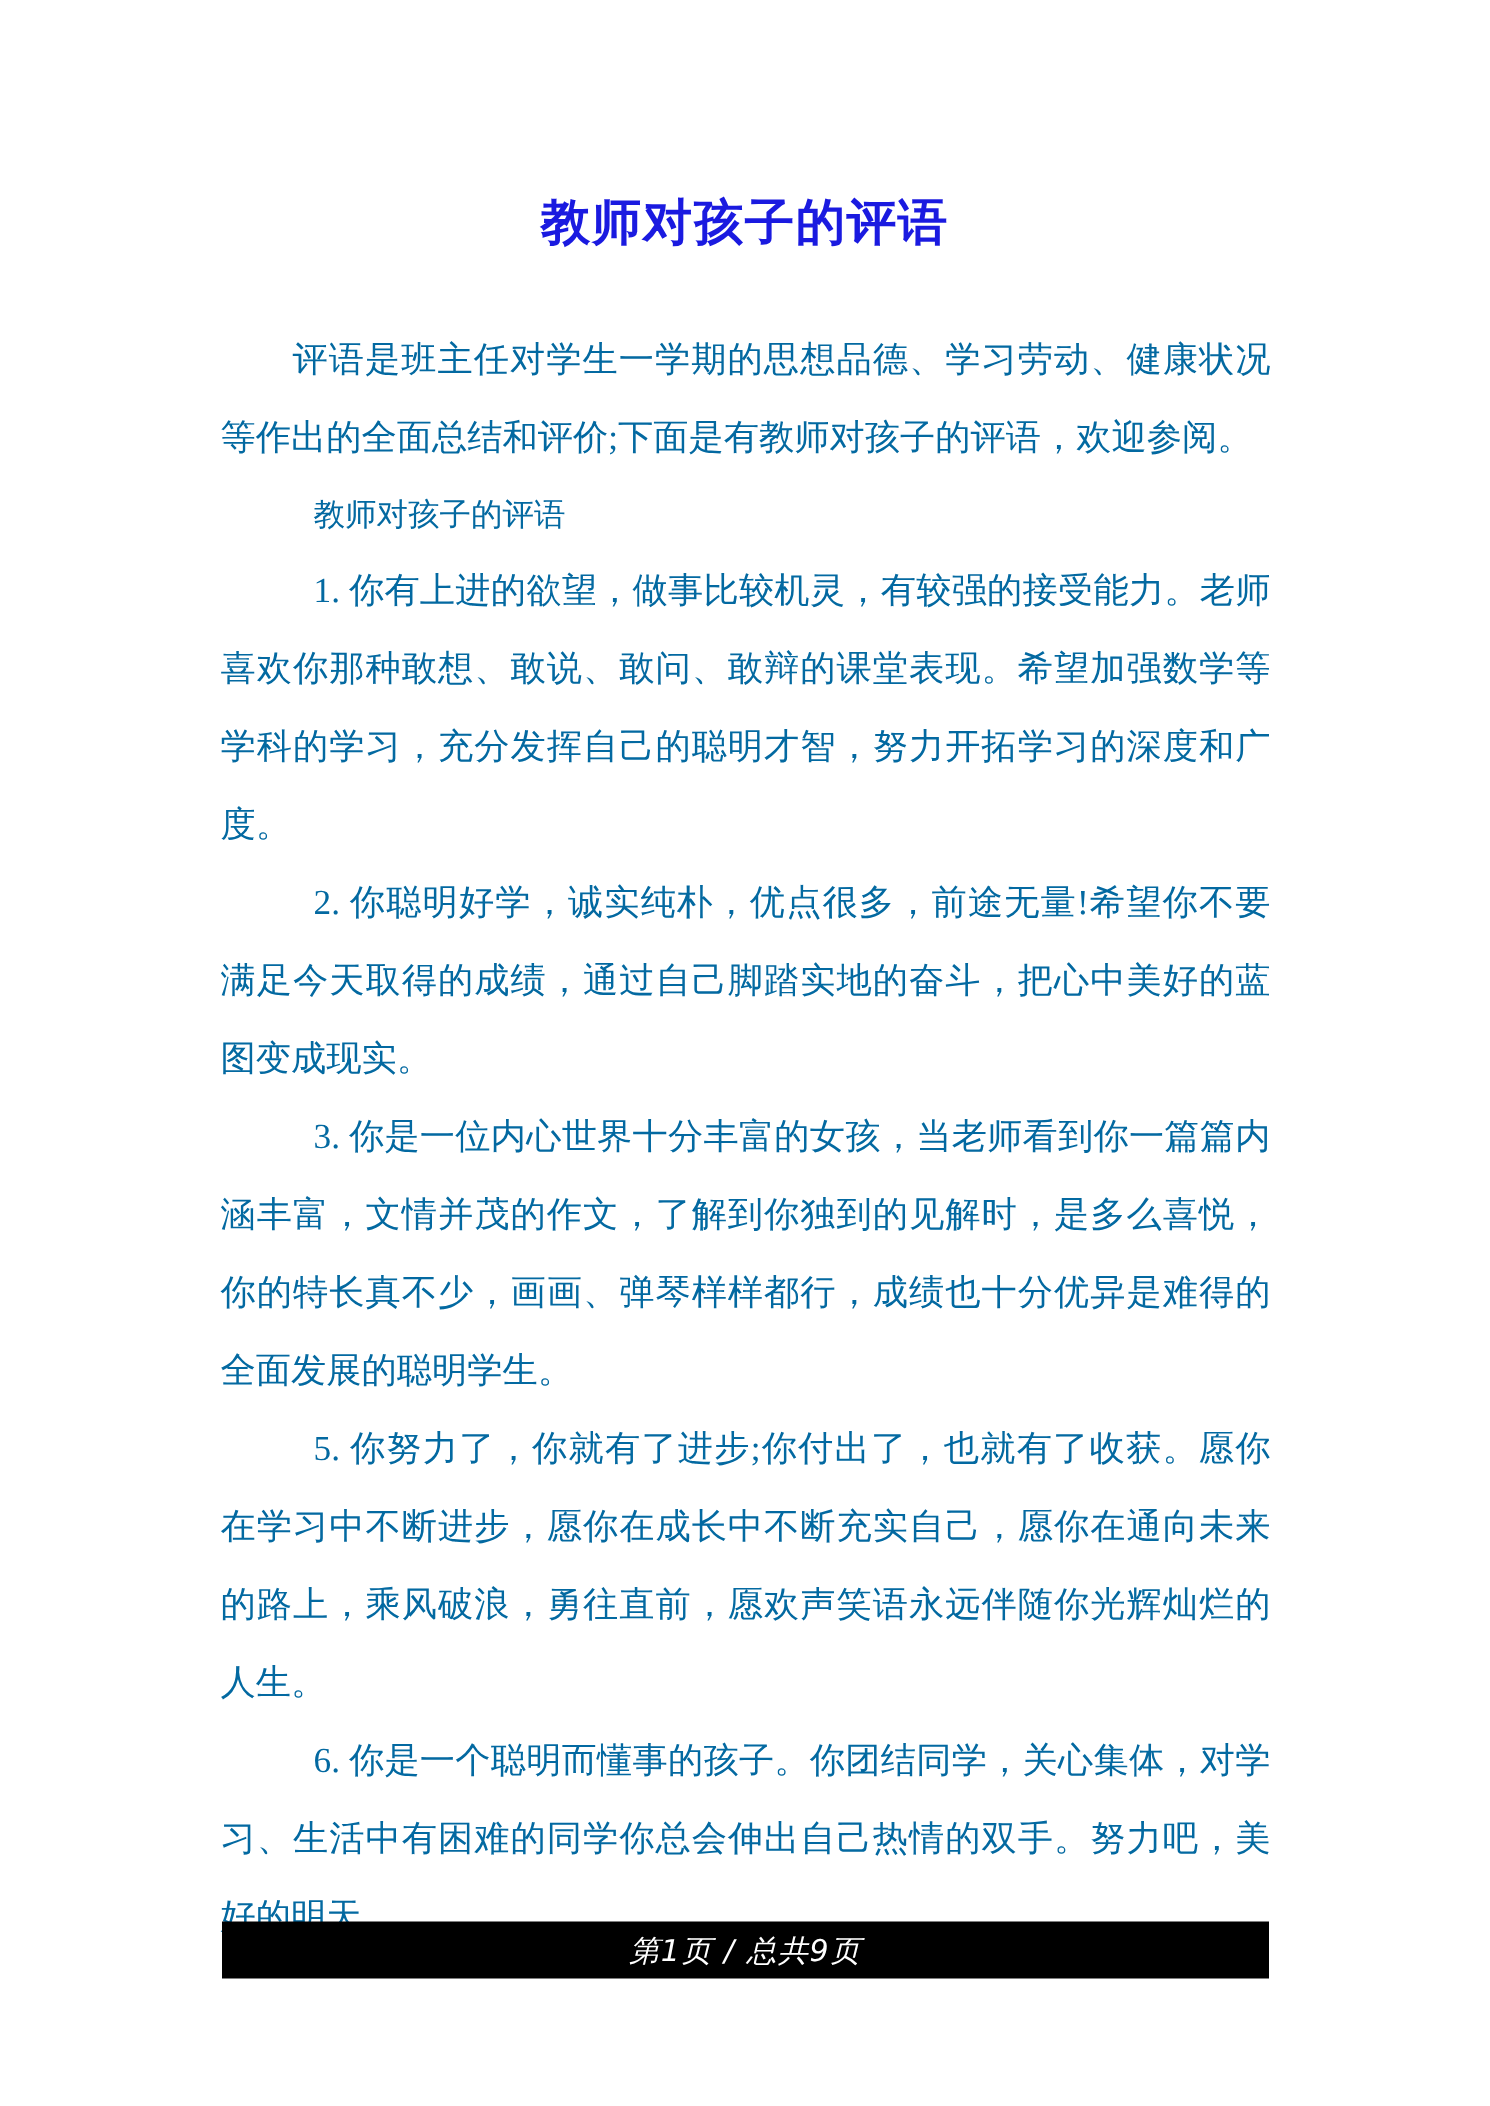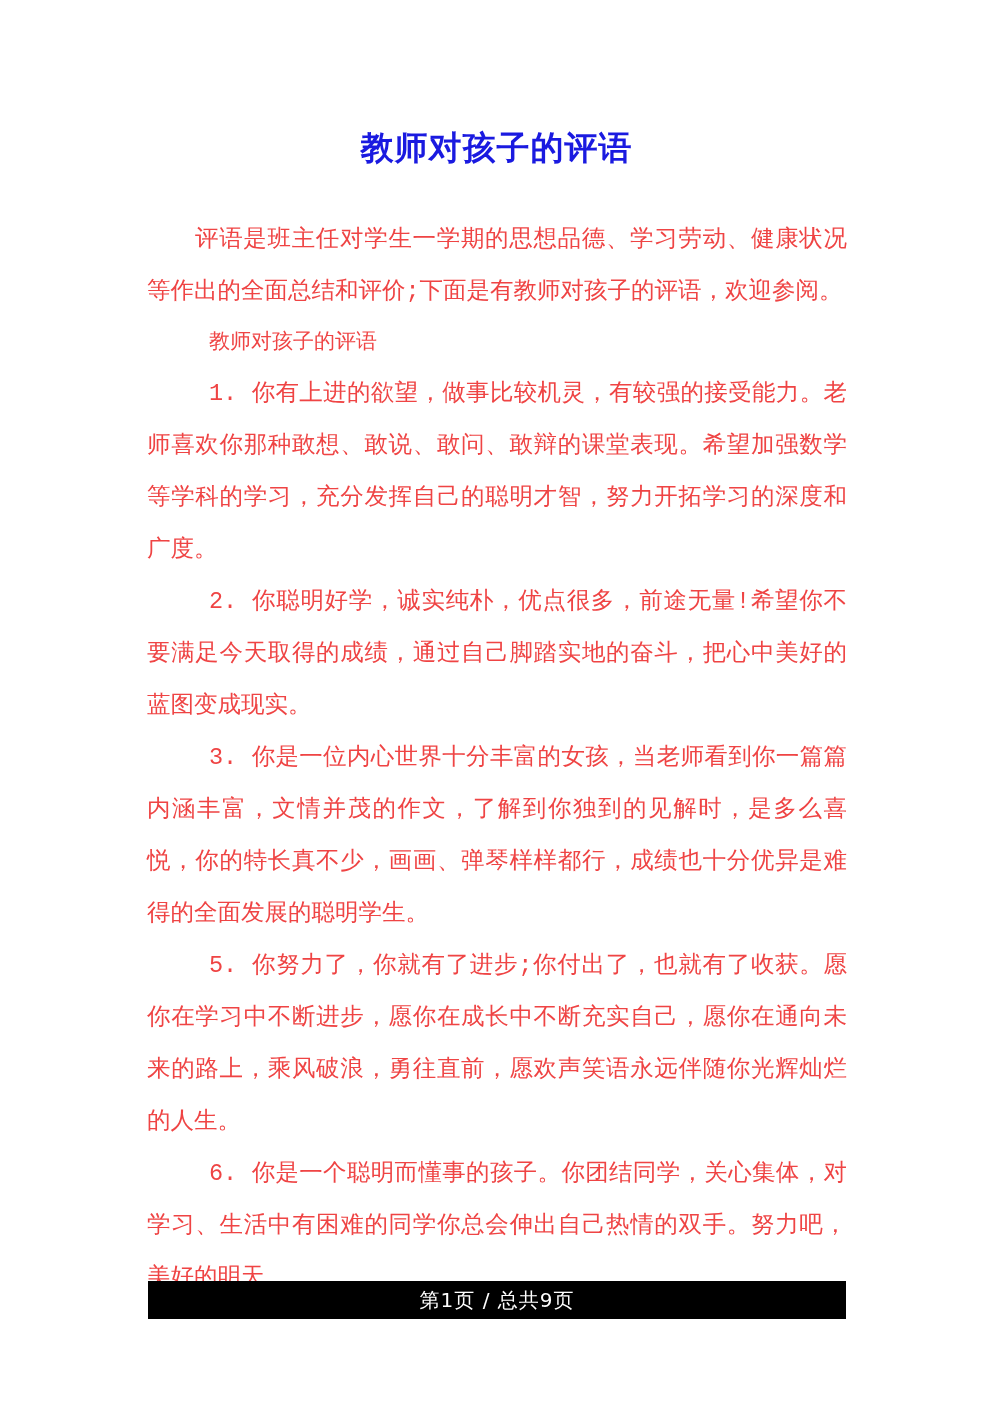--- a/index.html
+++ b/index.html
@@ -40,26 +40,26 @@
   .body-col {
     position: absolute;
     top: 214px;
     left: 147px;
     width: 700px;
   }
 
   .para {
     font-size: 23.5px;
     line-height: 52px;
-    color: #ef4444;
+    color: #0369a1;
     text-align: justify;
     text-justify: inter-character;
     margin: 0 0 0 0;
     text-indent: 48px;
-    font-family: Liberation Mono, monospace;
+    font-family: Liberation Serif, serif;
     letter-spacing: 0px;
   }
 
   .para.subhead {
     font-size: 21px;
     text-indent: 62px;
     line-height: 50px;
   }
 
   .para.item {
@@ -70,20 +70,21 @@
   .footer-bar {
     position: absolute;
     left: 148px;
     top: 1281px;
     width: 698px;
     height: 38px;
     background: #000000;
     display: flex;
     align-items: center;
     justify-content: center;
+    font-style: italic;
   }
 
   .footer-text {
     color: #ffffff;
     font-size: 20px;
     letter-spacing: 1px;
     font-family: "DejaVu Sans", "Liberation Sans", sans-serif;
     white-space: nowrap;
   }
 </style>

